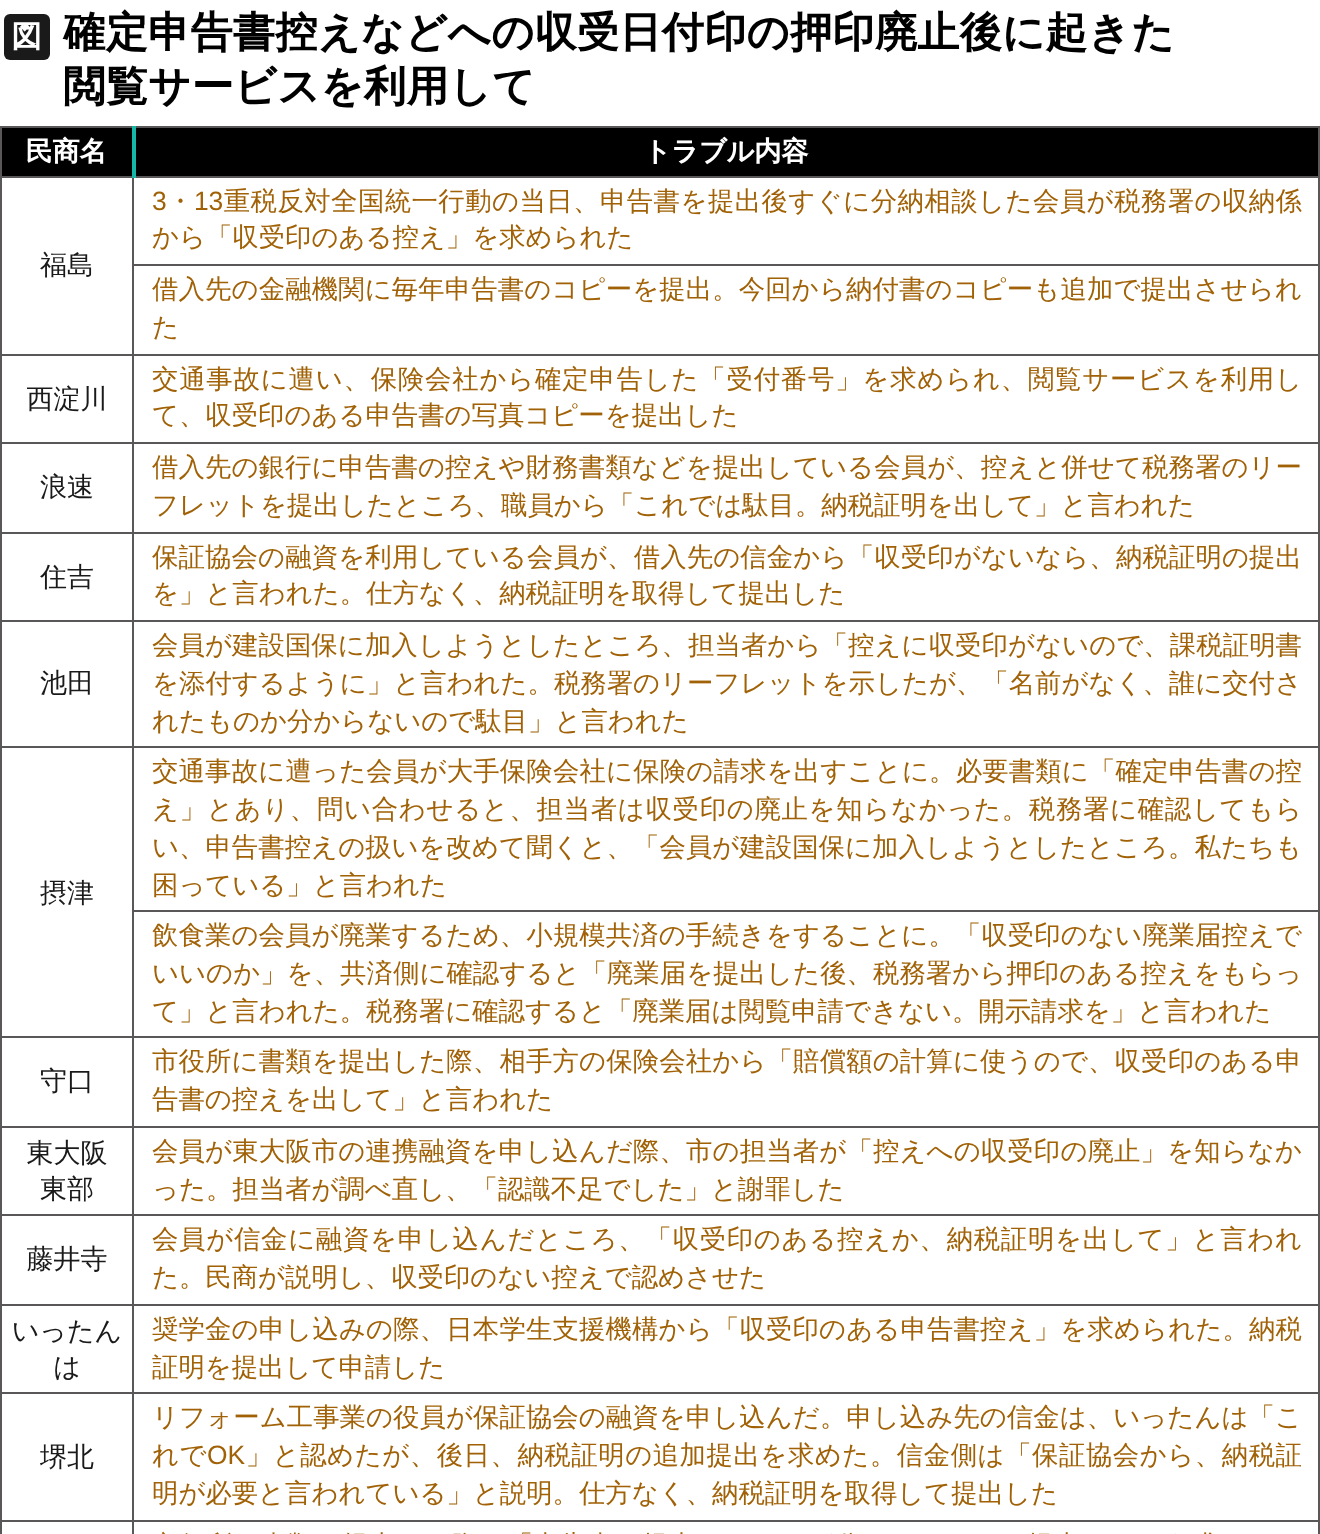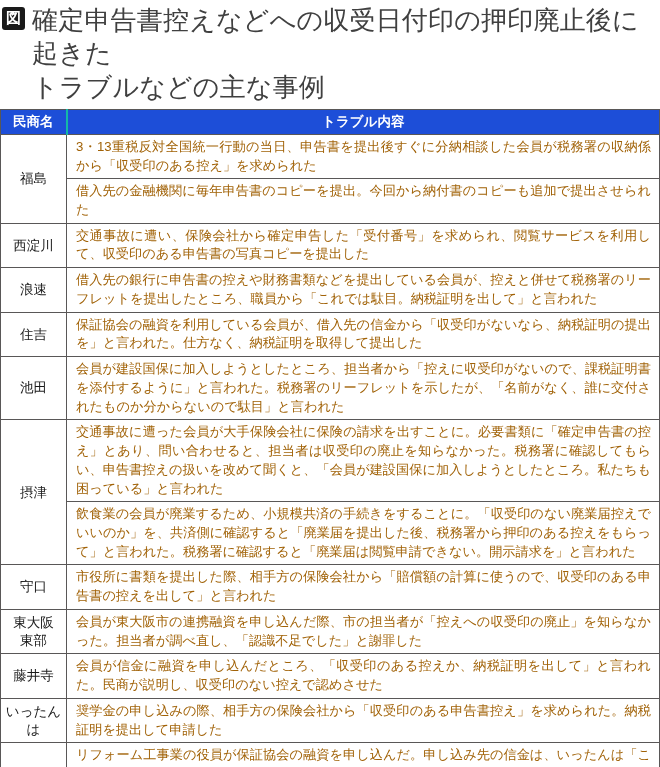--- a/index.html
+++ b/index.html
@@ -24,39 +24,39 @@
     color: #ffffff;
     border-radius: 3px;
     font-size: 15px;
     font-weight: bold;
     display: flex;
     align-items: center;
     justify-content: center;
     margin: 3px 7px 0 0;
   }
   .title-text {
-    font-size: 26px;
-    font-weight: normal;
+    font-size: 21px;
+    font-weight: bold;
     line-height: 1.28;
-    color: #404040;
+    color: #000000;
     letter-spacing: 0.2px;
   }
 
   
   table.trouble-table {
     width: 660px;
     border-collapse: collapse;
     table-layout: fixed;
   }
   table.trouble-table th,
   table.trouble-table td {
     border: 1.5px solid #595757;
   }
   thead th {
-    background: #1d4ed8;
+    background: #000000;
     color: #ffffff;
     font-size: 13.5px;
     font-weight: bold;
     padding: 3px 2px;
     text-align: center;
     border-color: #595757;
   }
   thead th.head-content { border-left: 2px solid #14b8a6; }
   col.col-name { width: 66px; }
   .name-cell {
@@ -82,21 +82,21 @@
 </style>
 </head>
 <body>
 
 <div class="page">
 
   <div class="title-block">
     <span class="fig-icon">図</span>
     <div class="title-text">
       <span>確定申告書控えなどへの収受日付印の押印廃止後に起きた</span><br>
-      <span>トラブルなどの主な事例</span>
+      <span>閲覧サービスを利用して</span>
     </div>
   </div>
 
   <table class="trouble-table">
     <colgroup>
       <col class="col-name">
       <col class="col-content">
     </colgroup>
     <thead>
       <tr>
@@ -143,21 +143,21 @@
           <th class="name-cell" rowspan="1">東大阪
 東部</th>
           <td class="content-cell">会員が東大阪市の連携融資を申し込んだ際、市の担当者が「控えへの収受印の廃止」を知らなかった。担当者が調べ直し、「認識不足でした」と謝罪した</td>
         </tr>
         <tr>
           <th class="name-cell" rowspan="1">藤井寺</th>
           <td class="content-cell">会員が信金に融資を申し込んだところ、「収受印のある控えか、納税証明を出して」と言われた。民商が説明し、収受印のない控えで認めさせた</td>
         </tr>
         <tr>
           <th class="name-cell" rowspan="1">いったんは</th>
-          <td class="content-cell">奨学金の申し込みの際、相手方の保険会社から「収受印のある申告書控え」を求められた。納税証明を提出して申請した</td>
+          <td class="content-cell">奨学金の申し込みの際、日本学生支援機構から「収受印のある申告書控え」を求められた。納税証明を提出して申請した</td>
         </tr>
         <tr>
           <th class="name-cell" rowspan="1">堺北</th>
           <td class="content-cell">リフォーム工事業の役員が保証協会の融資を申し込んだ。申し込み先の信金は、いったんは「これでOK」と認めたが、後日、納税証明の追加提出を求めた。信金側は「保証協会から、納税証明が必要と言われている」と説明。仕方なく、納税証明を取得して提出した</td>
         </tr>
         <tr>
           <th class="name-cell" rowspan="1">泉佐野</th>
           <td class="content-cell">市役所に書類を提出した際、「申告書を提出したことが分かるもの」を提出するよう求められた。控えに収受印がないことを説明すると、「提出した申告書を開示請求して」と言われた</td>
         </tr>
       </tbody>

